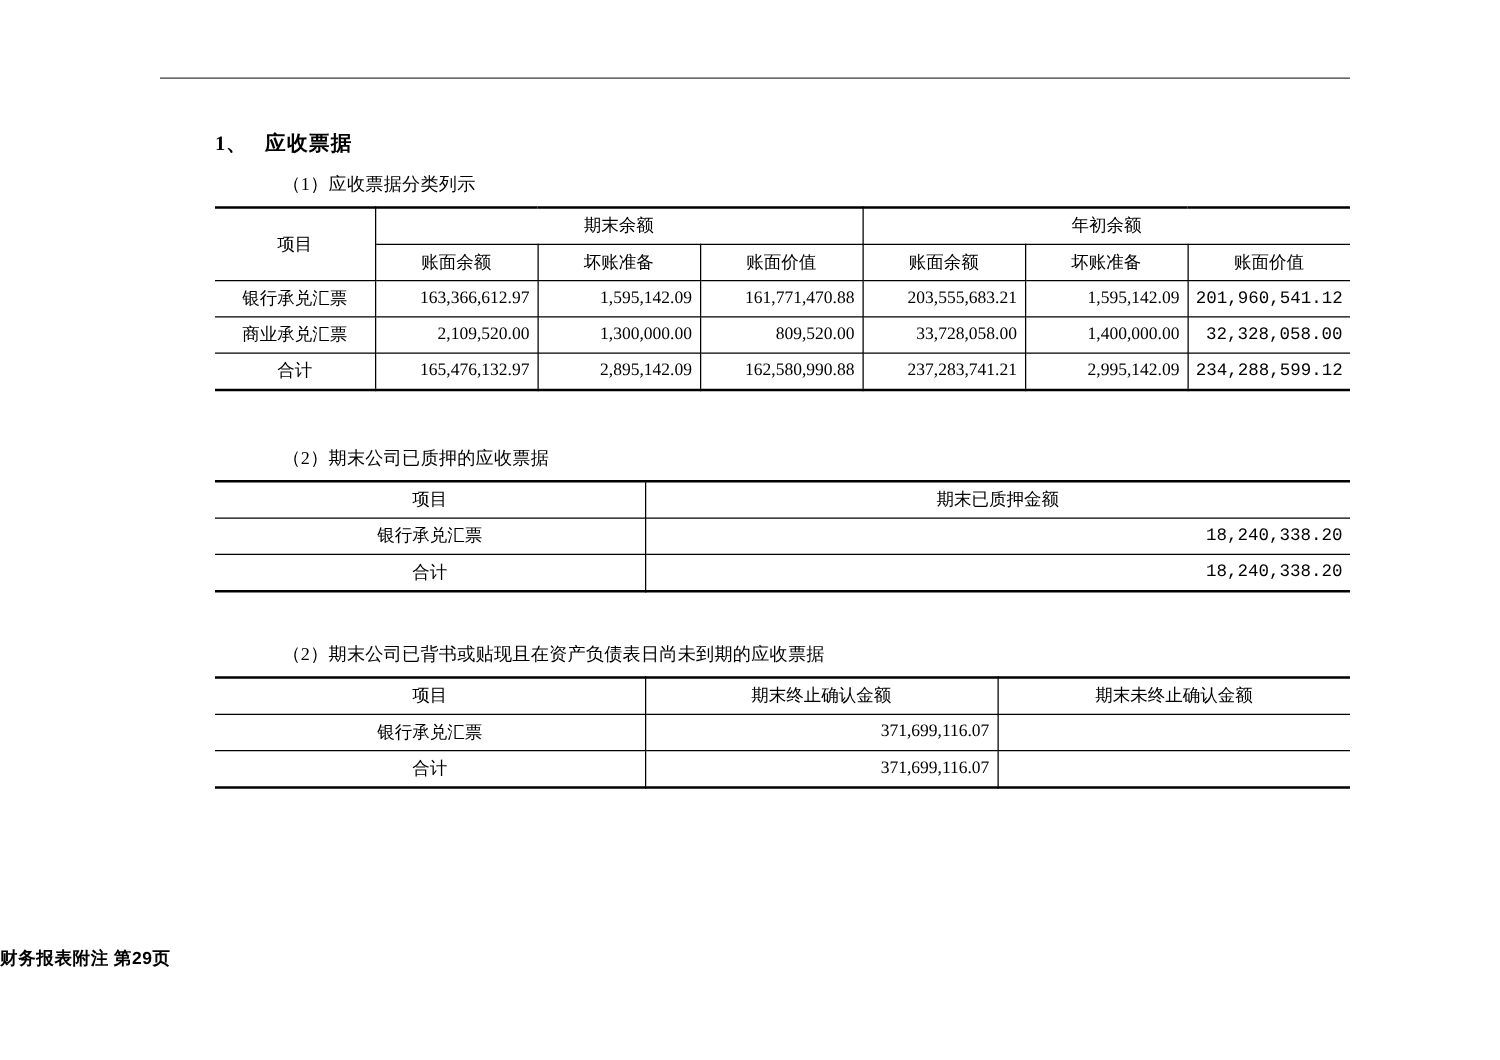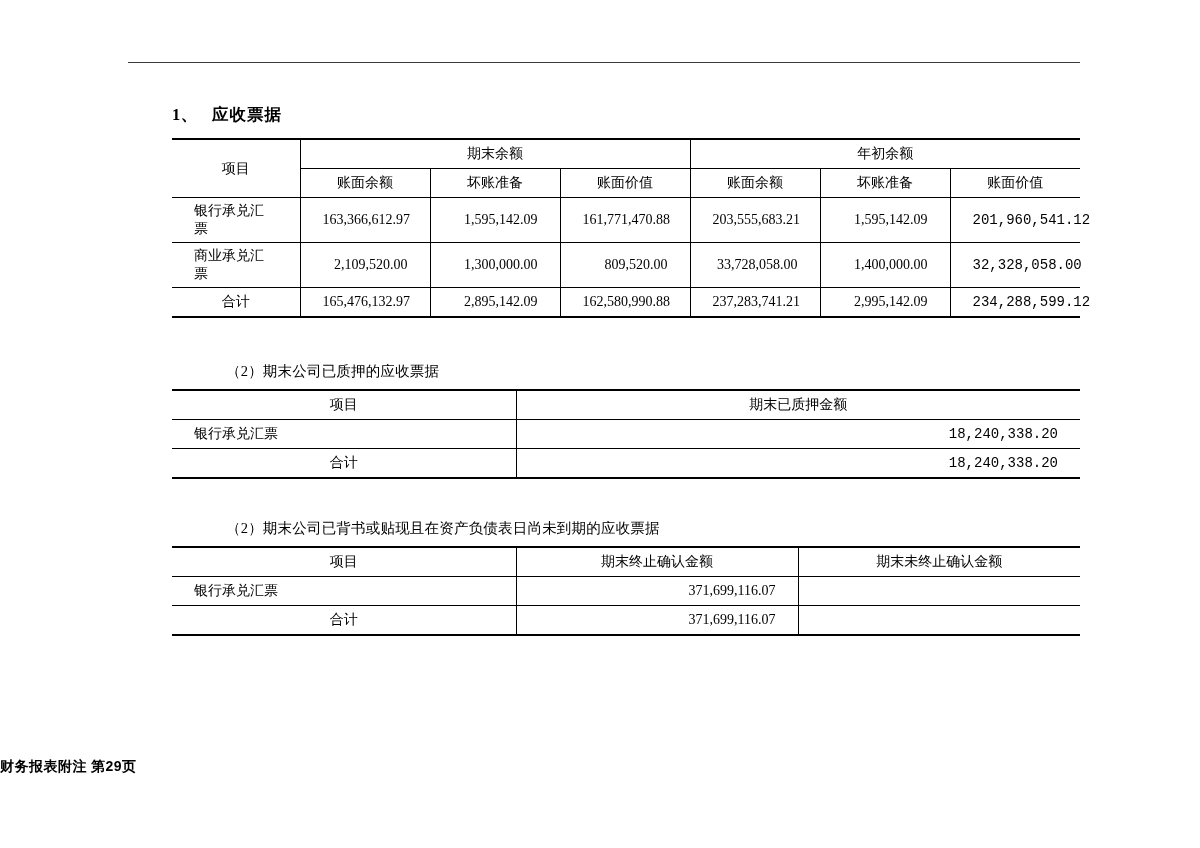--- a/index.html
+++ b/index.html
@@ -60,39 +60,39 @@
   table.fin {
     border-collapse: collapse;
     width: 908px;
     margin-left: 0;
     font-size: 14px;
     color: #000;
     table-layout: fixed;
   }
   table.fin td, table.fin th {
     border: 1px solid #000;
-    padding: 4px 22px;
+    padding: 4px 6px;
     font-weight: normal;
     vertical-align: middle;
     height: 20px;
   }
   
   table.fin {
     border-top: 2px solid #000;
     border-bottom: 2px solid #000;
   }
   table.fin tr:first-child td,
   table.fin tr:first-child th { border-top: none; }
   table.fin tr:last-child td { border-bottom: none; }
   table.fin td:first-child, table.fin th:first-child { border-left: none; }
   table.fin td:last-child, table.fin th:last-child { border-right: none; font-family: Liberation Mono, monospace; }
 
   .c { text-align: center; }
   .r { text-align: right; }
-  .l { text-align: left; padding-left: 10px; }
+  .l { text-align: center; padding-left: 10px; }
 
   
   .t1 col.c0 { width: 128px; }
   .t1 col.cx { width: 130px; }
 
   
   .t2 col.c0 { width: 344px; }
 
   
   .t3 col.c0 { width: 344px; }
@@ -119,20 +119,21 @@
 
   <div class="top-rule"></div>
 
   <div class="content">
 
     <div class="sec-head">
       <span class="num">1、</span>
       <span class="title">应收票据</span>
     </div>
 
+    <div class="sub-head">（1）应收票据分类列示</div>
 
     <table class="fin t1">
       <colgroup>
         <col class="c0">
           <col class="cx">
           <col class="cx">
           <col class="cx">
           <col class="cx">
           <col class="cx">
           <col class="cx">

